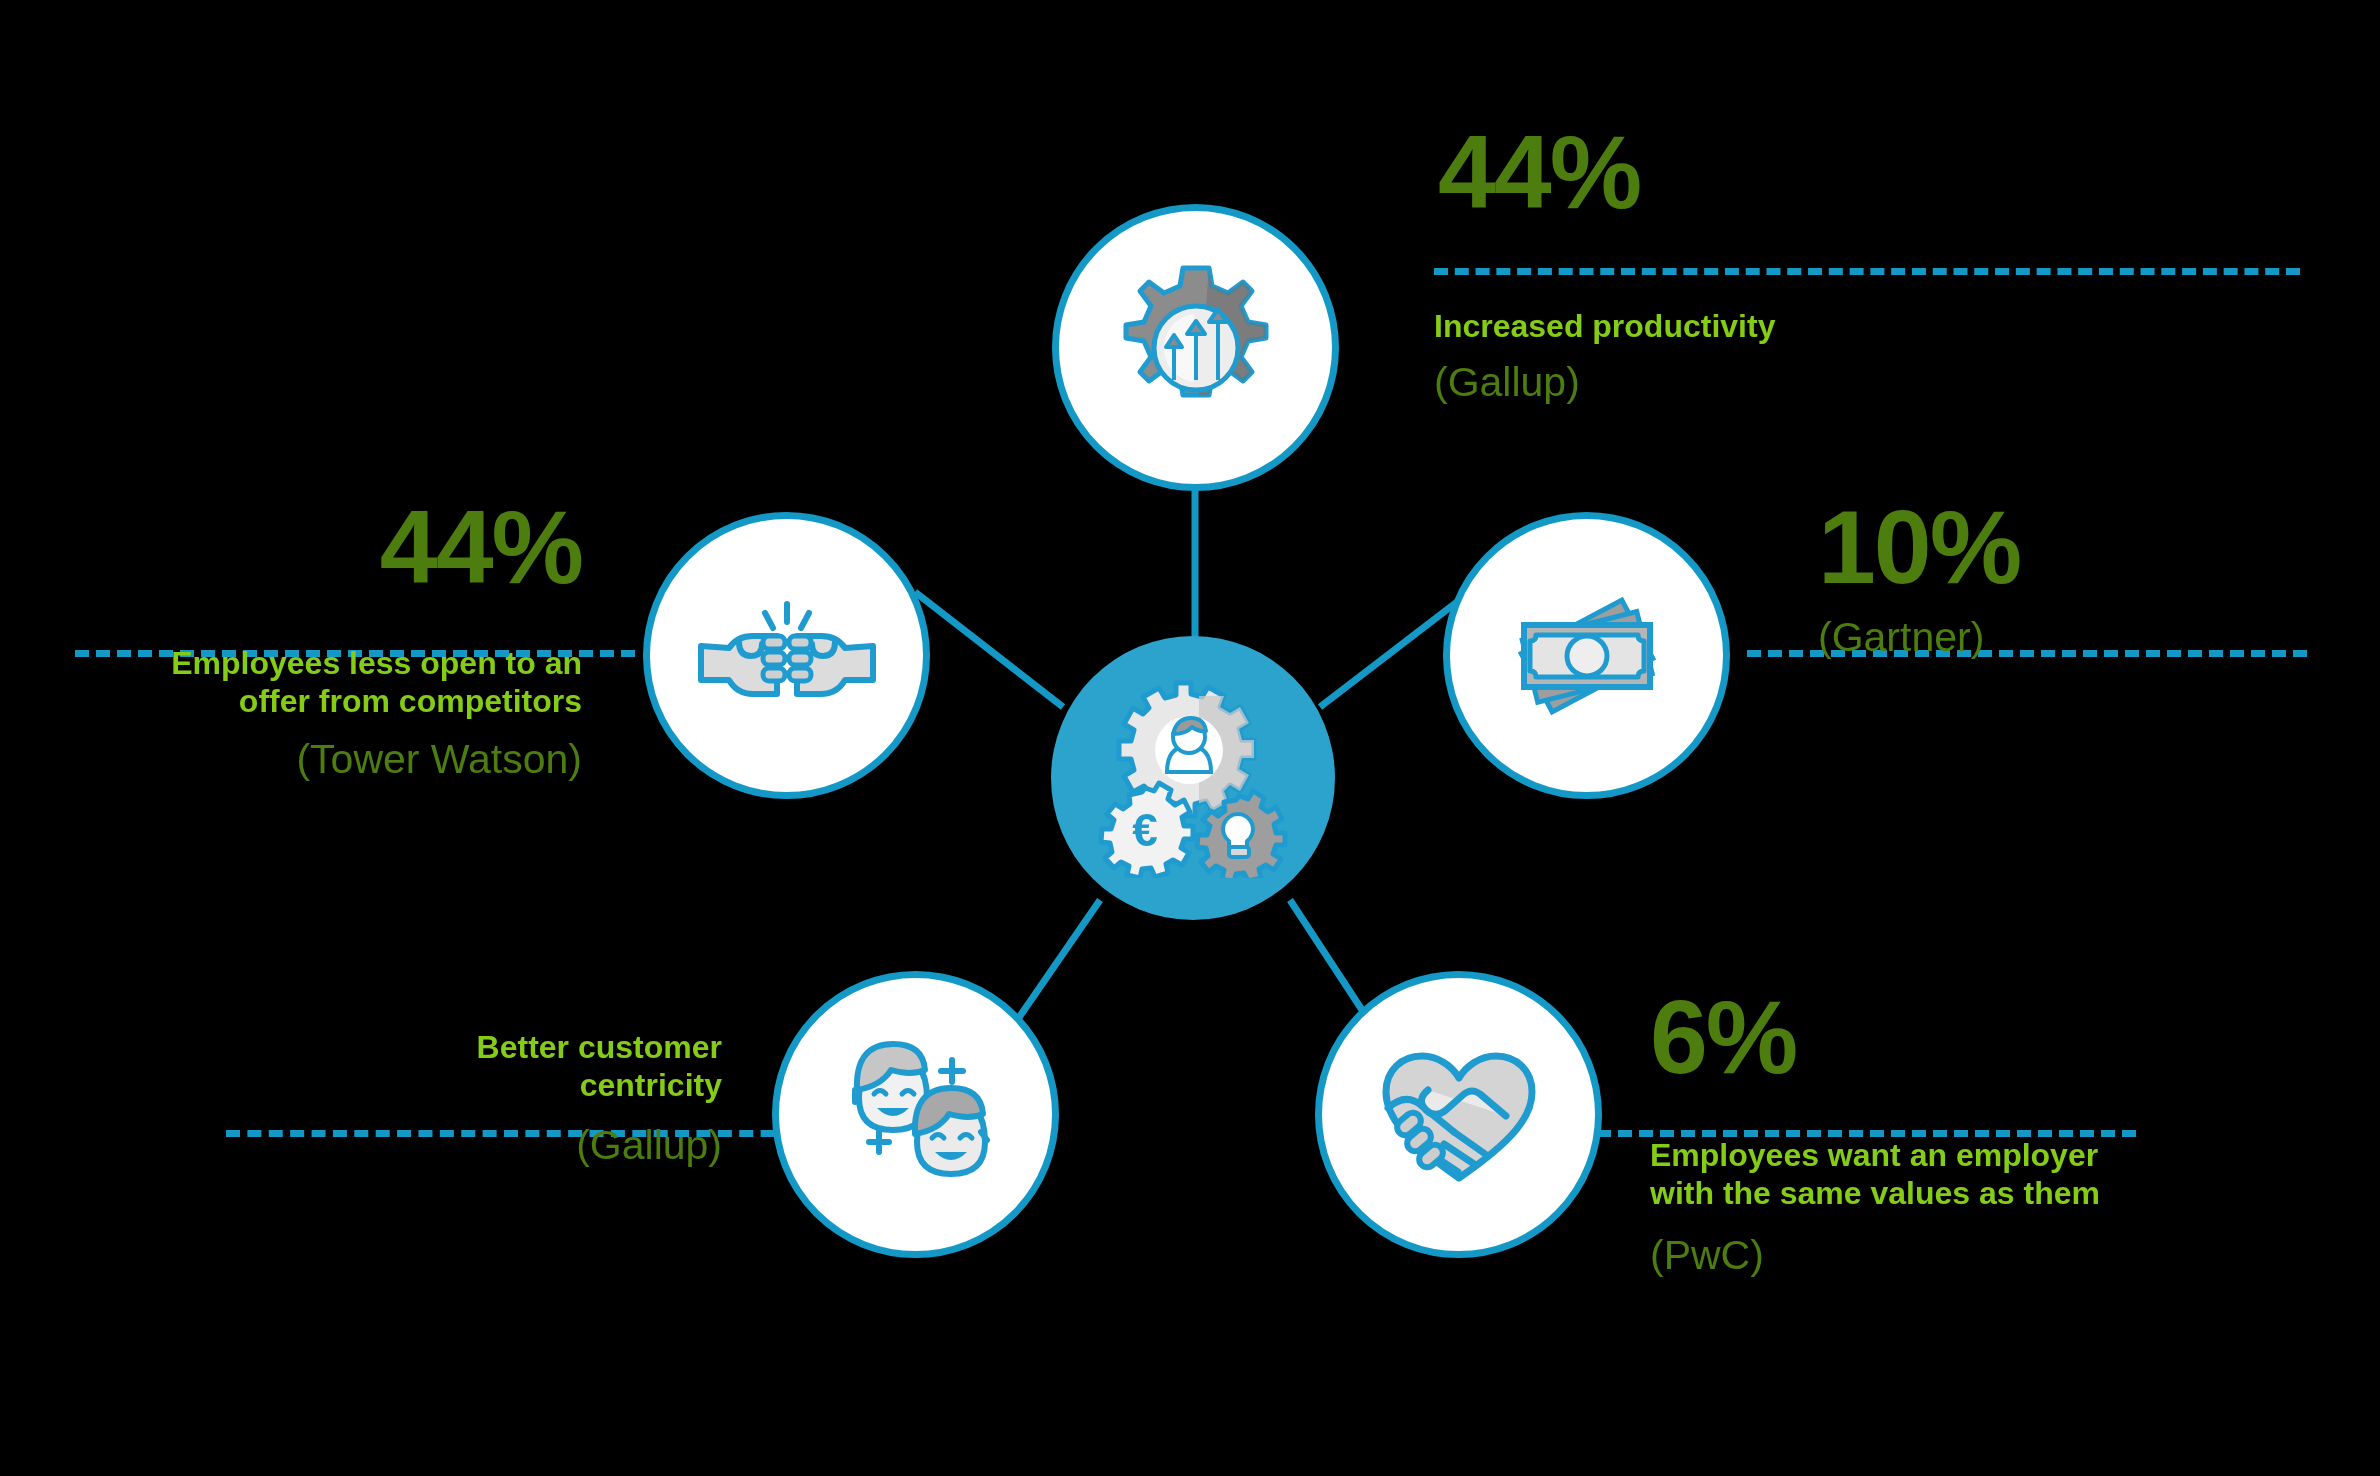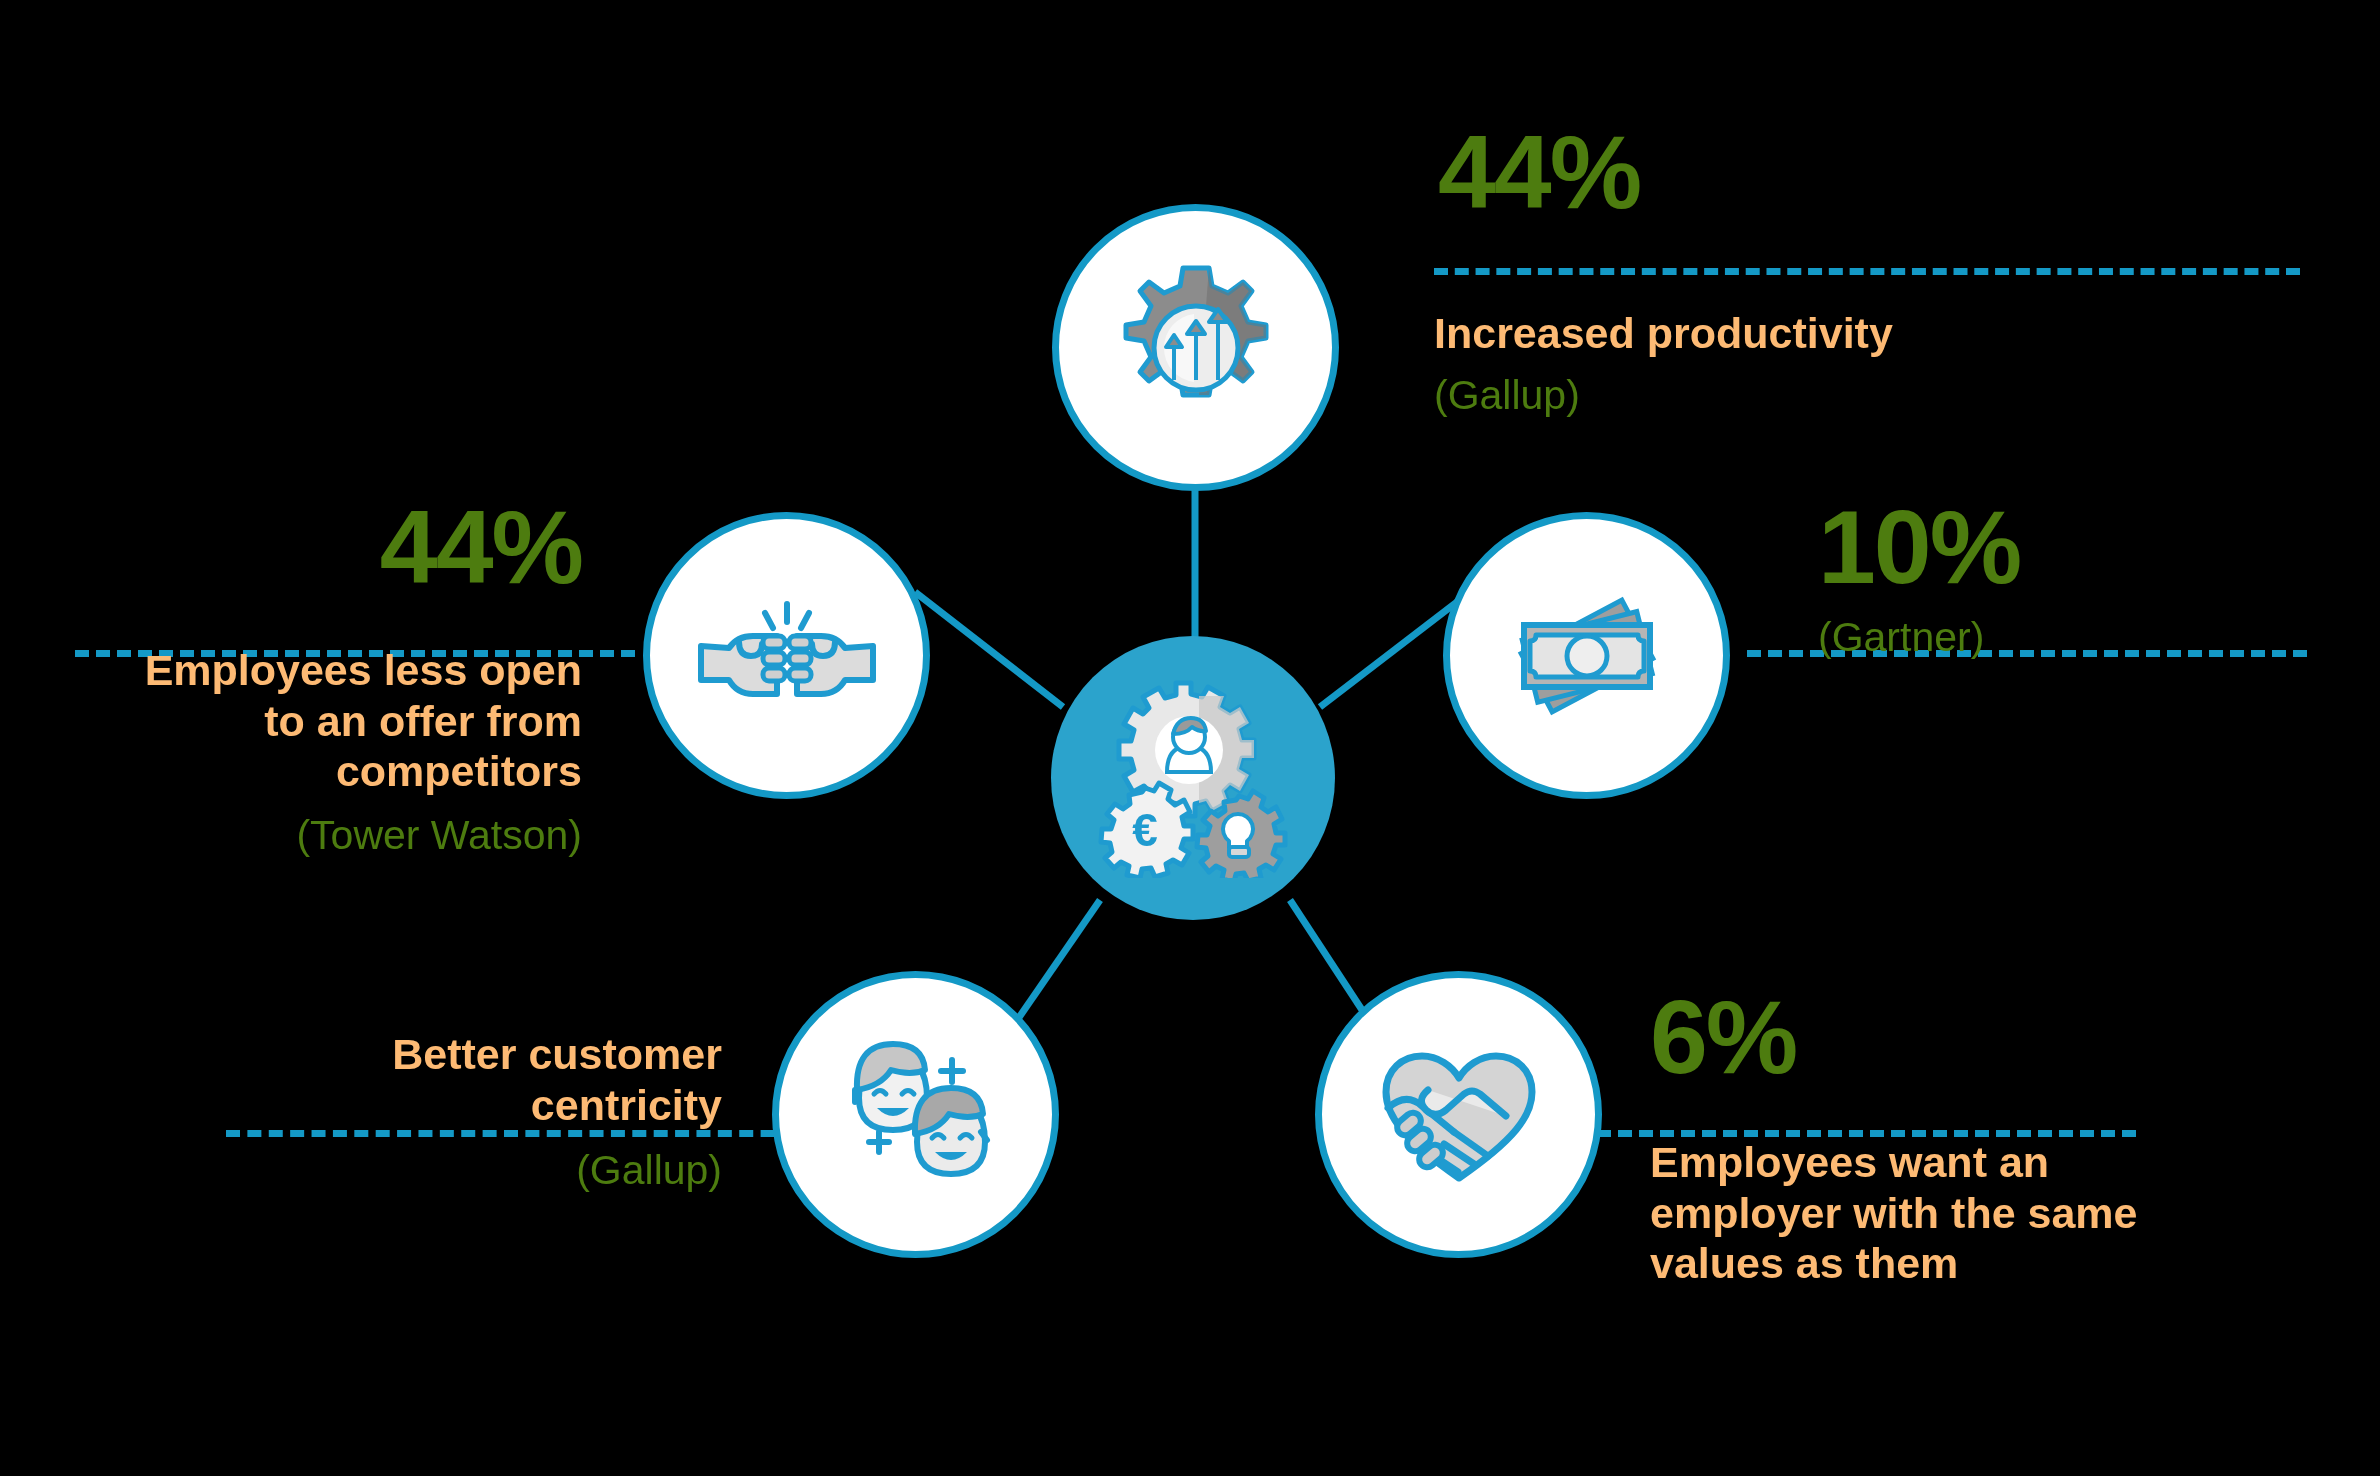--- a/index.html
+++ b/index.html
@@ -57,23 +57,23 @@
   .block { position: absolute; }
   .pct {
     font-size: 104px;
     font-weight: 700;
     color: #4d7c0f;
     line-height: 1;
     letter-spacing: -2px;
     white-space: nowrap;
   }
   .label {
-    font-size: 43px;
+    font-size: 32px;
     font-weight: 700;
-    color: #fdba74;
+    color: #84cc16;
     line-height: 1.18;
   }
   .source {
     font-size: 41px;
     font-weight: 400;
     color: #4d7c0f;
     line-height: 1.2;
   }
   .align-right { text-align: right; }
   .align-left  { text-align: left; }
@@ -285,15 +285,16 @@
   </div>
 
   <div class="block align-right" id="blk-bleft">
     <div class="label" style="margin-left:120px;">Better customer centricity</div>
     <div class="source">(Gallup)</div>
   </div>
 
   <div class="block align-left" id="blk-bright">
     <div class="pct">6%</div>
     <div class="label" style="max-width:500px;">Employees want an employer with the same values as them</div>
+    <div class="source">(PwC)</div>
   </div>
 
 </div>
 
 </body></html>

